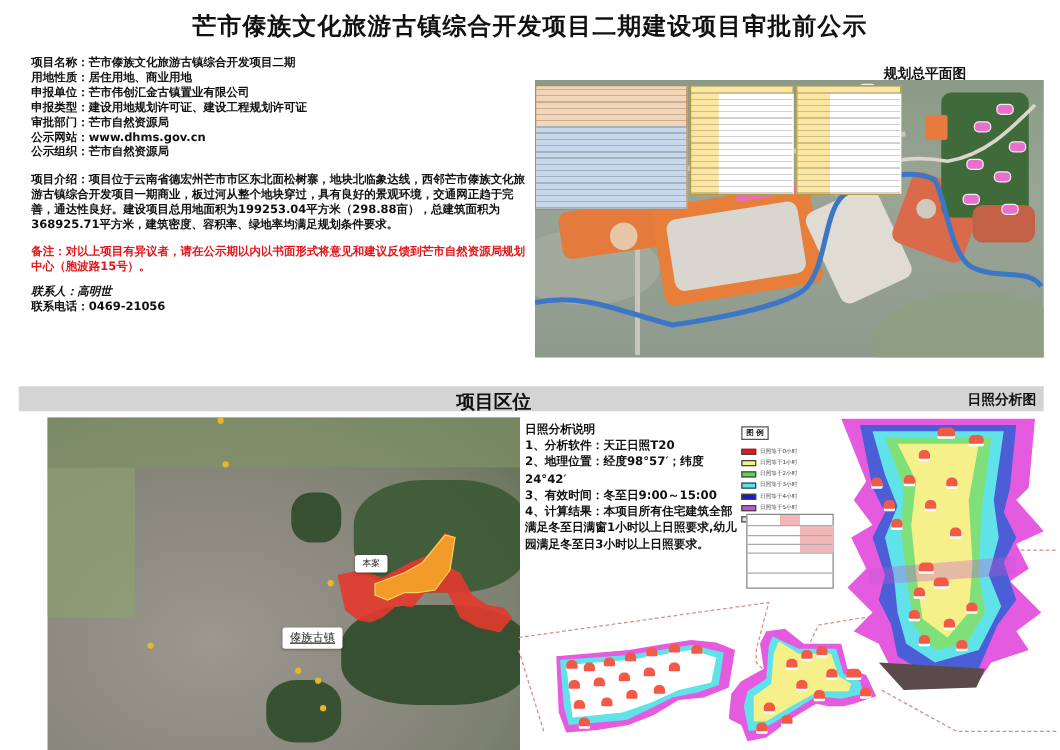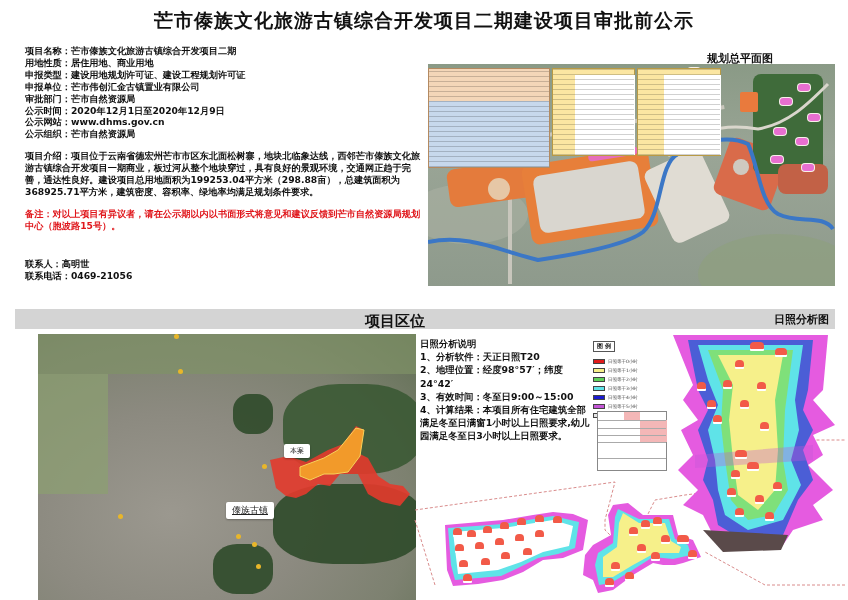--- a/index.html
+++ b/index.html
@@ -6,21 +6,21 @@
   html, body { width: 848px; height: 600px; background: #ffffff; overflow: hidden; }
   body { font-family: "DejaVu Sans", "Liberation Sans", sans-serif; color: #111; position: relative; }
 
   .title { position: absolute; left: 0; top: 8px; width: 848px; text-align: center;
     font-size: 19px; font-weight: bold; letter-spacing: 1px; color: #111; }
 
   .info { position: absolute; left: 25px; top: 45px; width: 400px; font-size: 9.2px; line-height: 11.9px; font-weight: bold; }
   .info .row { white-space: nowrap; }
   .info .intro { white-space: normal; margin-top: 10px; }
   .info .note { color: #e0161b; margin-top: 10px; }
-  .info .contact { margin-top: 26px; }
+  .info .contact { margin-top: 8px; font-style: italic; }
 
   .plan-label { position: absolute; left: 707px; top: 51px; font-size: 11px; font-weight: bold; }
   .plan-map { position: absolute; left: 428px; top: 64px; width: 407px; height: 222px; overflow: hidden;
     background: linear-gradient(180deg, #8a9a86 0%, #9aa596 40%, #8e9a8c 100%); }
   .plan-map .hill { position:absolute; border-radius:50%; background:#a7ae9f; opacity:.7; }
   .plan-map .road { position:absolute; background:#c8c6bc; height:4px; transform-origin:left center; }
   .plan-map .zone { position:absolute; border-radius:8px; }
   .plan-map .bld { position:absolute; width:12px; height:7px; background:#e86fd0; border-radius:3px; box-shadow:0 0 0 1px #f7f0ea; }
   .tbl { position:absolute; font-size:3px; color:#333; }
   .tbl1 { left:0; top:4px; width:122px; height:100px; background:#f3d6b8; border:1px solid #b48a60; }
@@ -57,24 +57,23 @@
   .house { position:absolute; width:9px; height:7px; background:#f25a48; border-radius:4px 4px 1px 1px; box-shadow: 0 2px 0 #fff; }
 </style>
 </head>
 <body>
 
 <div class="title">芒市傣族文化旅游古镇综合开发项目二期建设项目审批前公示</div>
 
 <div class="info">
   <div class="row"><span>项目名称：</span><span>芒市傣族文化旅游古镇综合开发项目二期</span></div>
   <div class="row"><span>用地性质：</span><span>居住用地、商业用地</span></div>
+  <div class="row"><span>申报单位：</span><span>芒市伟创汇金古镇置业有限公司</span></div>
   <div class="row"><span>申报类型：</span><span>建设用地规划许可证、建设工程规划许可证</span></div>
-  <div class="row"><span>申报单位：</span><span>芒市伟创汇金古镇置业有限公司</span></div>
   <div class="row"><span>审批部门：</span><span>芒市自然资源局</span></div>
-  <div class="row"><span>公示时间：</span><span>2020年12月1日至2020年12月9日</span></div>
   <div class="row"><span>公示网站：</span><span>www.dhms.gov.cn</span></div>
   <div class="row"><span>公示组织：</span><span>芒市自然资源局</span></div>
   <div class="intro"><span>项目介绍：</span><span>项目位于云南省德宏州芒市市区东北面松树寨，地块北临象达线，西邻芒市傣族文化旅游古镇综合开发项目一期商业，板过河从整个地块穿过，具有良好的景观环境，交通网正趋于完善，通达性良好。建设项目总用地面积为199253.04平方米（298.88亩），总建筑面积为368925.71平方米，建筑密度、容积率、绿地率均满足规划条件要求。</span></div>
   <div class="note">备注：对以上项目有异议者，请在公示期以内以书面形式将意见和建议反馈到芒市自然资源局规划中心（胞波路15号）。</div>
   <div class="contact"><span>联系人：</span><span>高明世</span></div>
   <div><span>联系电话：</span><span>0469-21056</span></div>
 </div>
 
 <div class="plan-label">规划总平面图</div>
 

